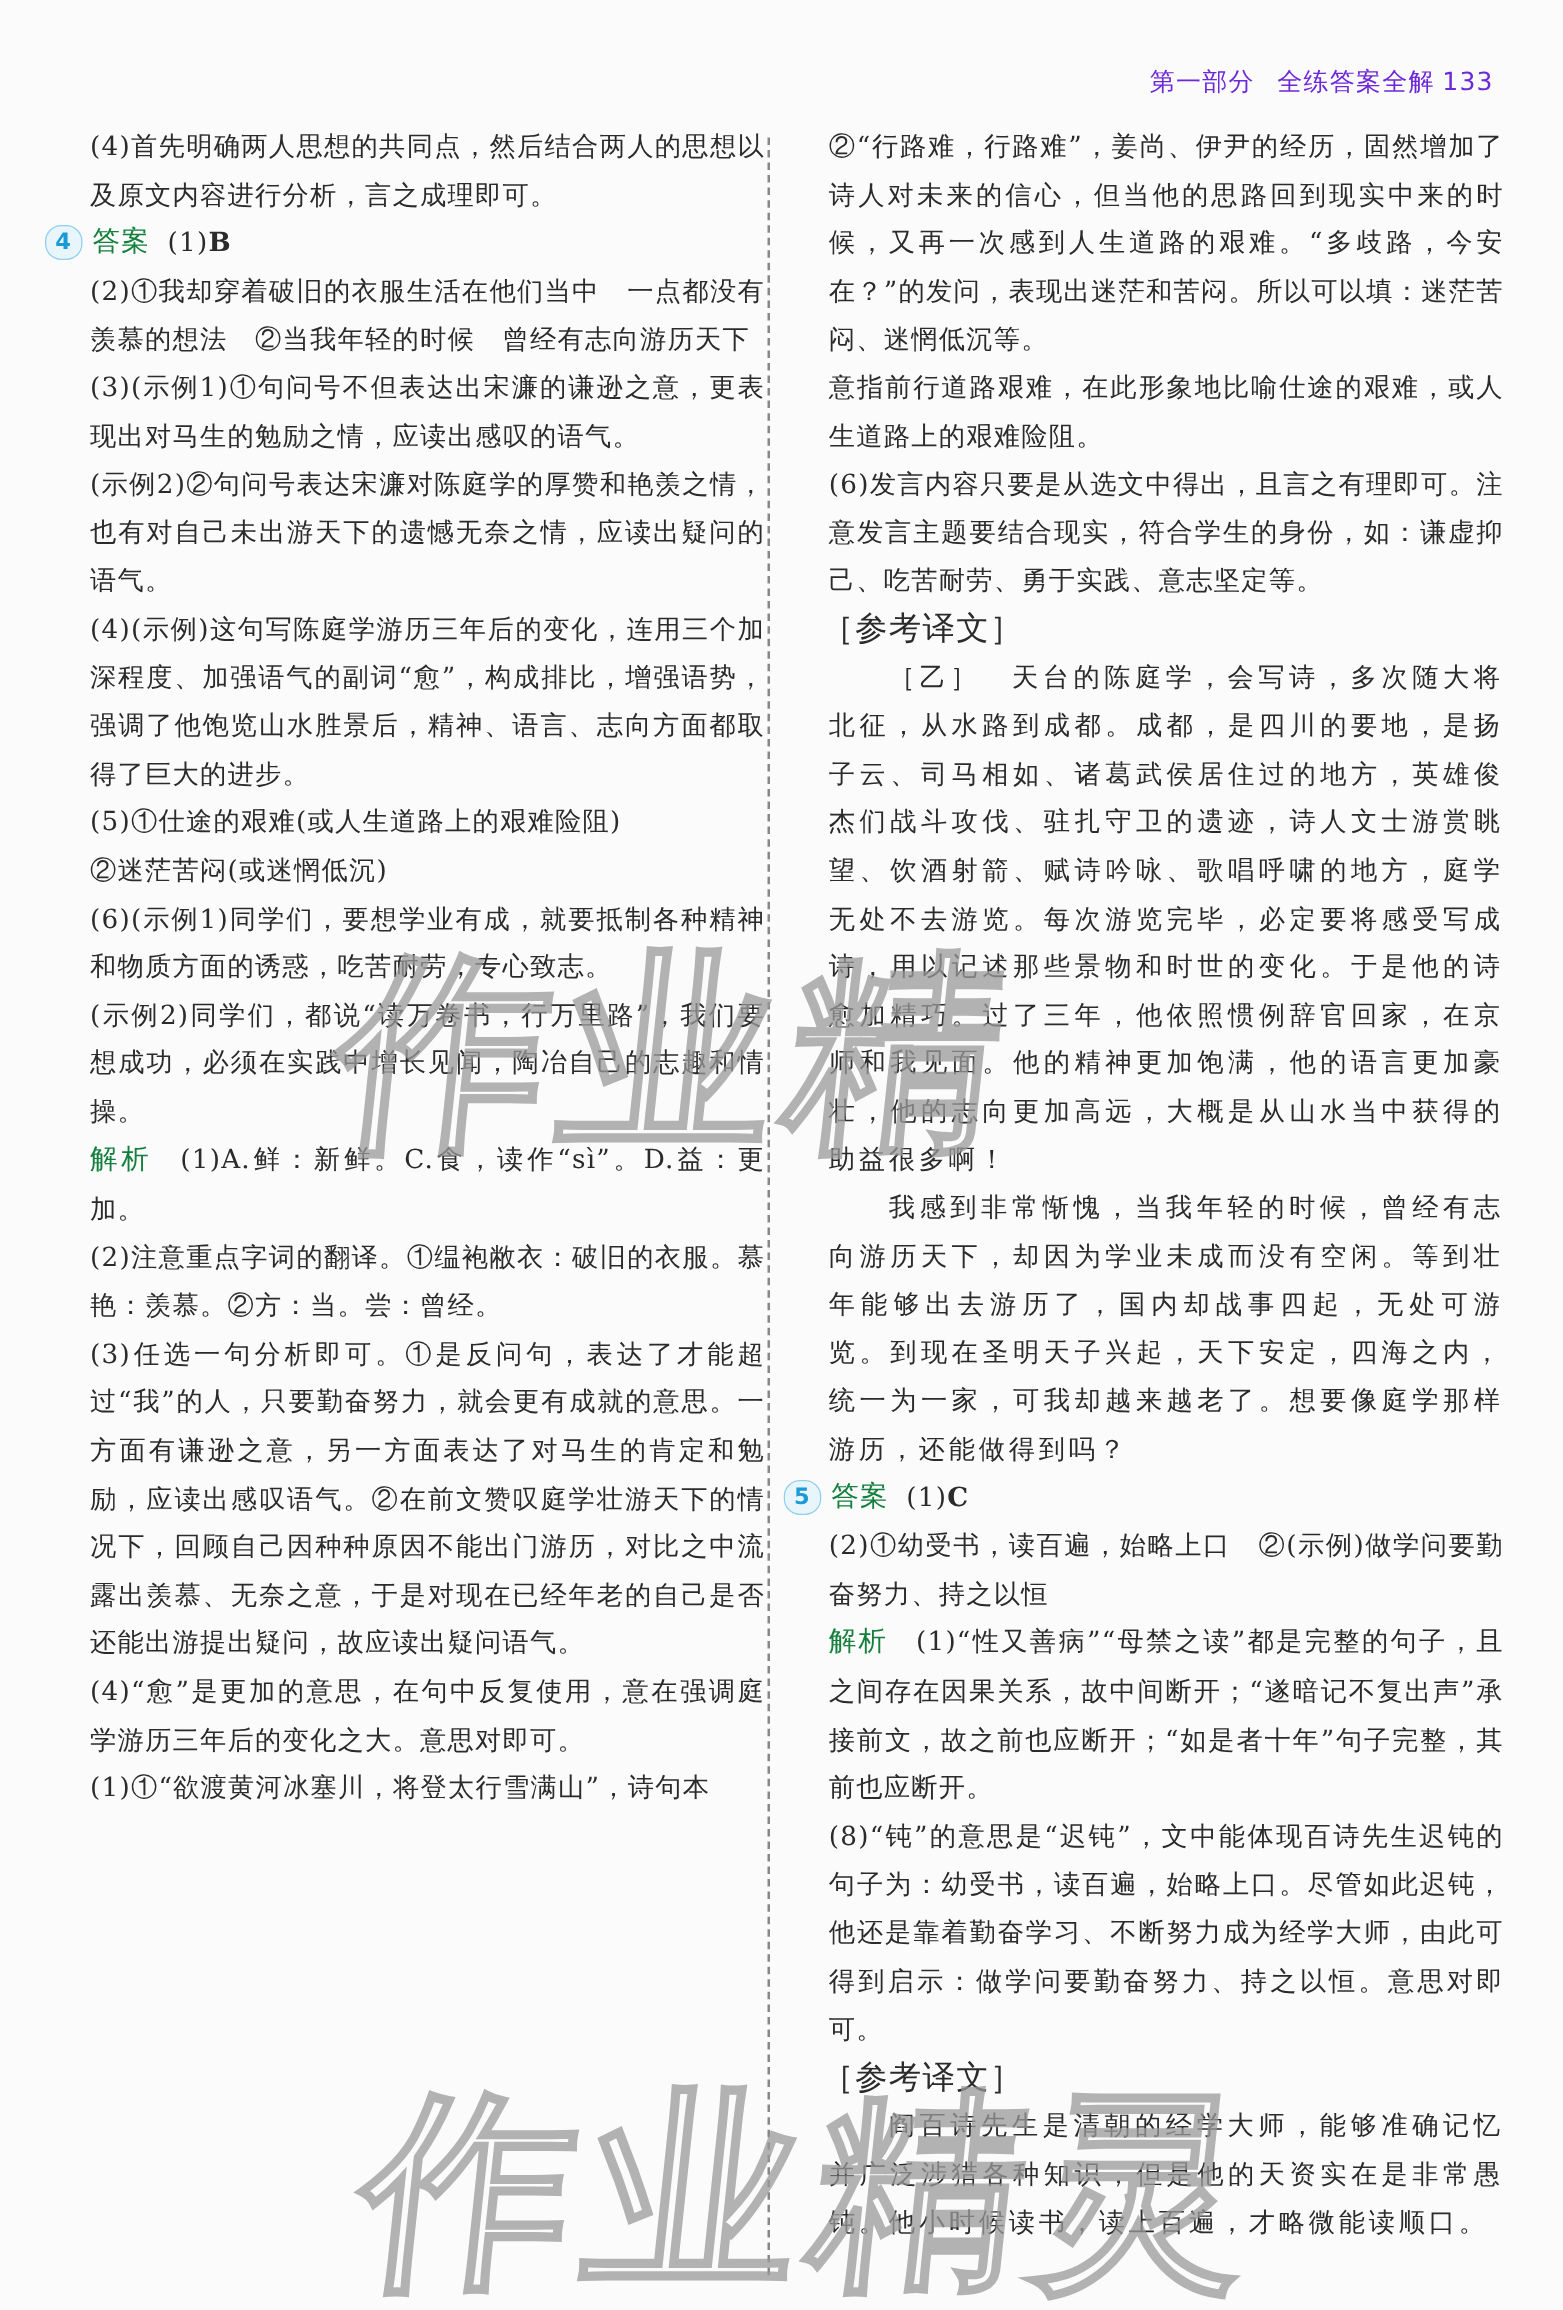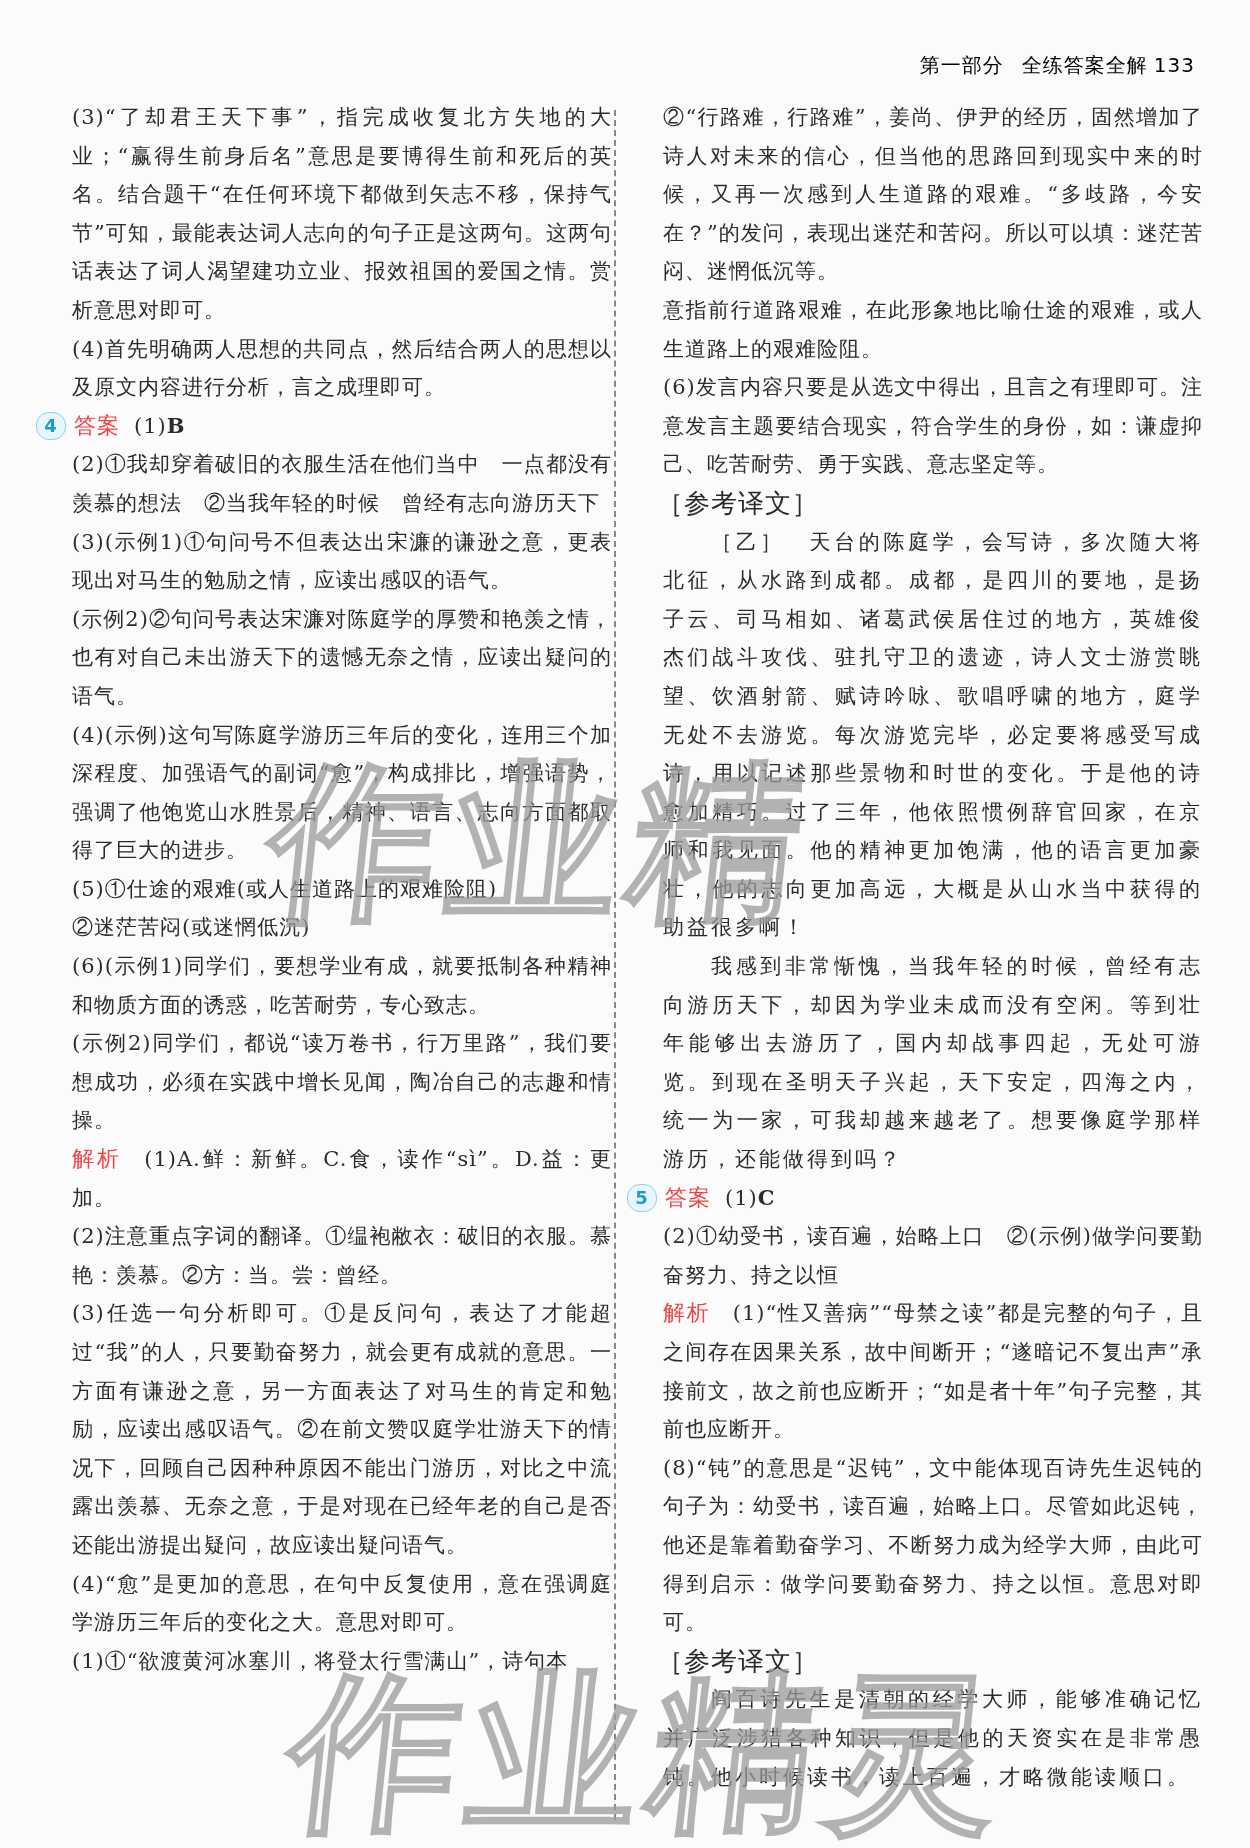--- a/index.html
+++ b/index.html
@@ -2,40 +2,40 @@
 <html><head>
 <meta charset="utf-8">
 <style>
   html, body { margin: 0; padding: 0; }
   body {
     width: 1250px; height: 1848px; background: #fbfbfb; position: relative; overflow: hidden;
     font-family: "DejaVu Serif", "Liberation Serif", serif; color: #2b2b2b;
   }
   .header {
     position: absolute; top: 52px; right: 55px; font-family: "DejaVu Sans", "Liberation Sans", sans-serif;
-    font-size: 20px; color: #000000; letter-spacing: 1px;
+    font-size: 20px; color: #6d28d9; letter-spacing: 1px;
   }
   .header .sep { display: inline-block; width: 18px; }
   .header .page { margin-left: 6px; }
   .col { position: absolute; top: 98px; width: 540px; font-size: 21px; line-height: 38.6px; letter-spacing: 1px; }
   .col.left { left: 72px; }
   .col.right { left: 663px; }
   .divider {
     position: absolute; left: 614px; top: 110px; height: 1710px; width: 0;
     border-left: 2px dashed #888;
   }
   .p { margin: 0; text-align: justify; }
   .ans-row { margin-left: -36px; display: flex; align-items: center; }
   .badge {
     display: inline-flex; align-items: center; justify-content: center;
     width: 28px; height: 26px; border-radius: 13px; border: 1.5px solid #8ed0ec;
     background: #e8f6fc; color: #1c9ad6; font-weight: bold; font-family: "DejaVu Sans", sans-serif;
     font-size: 18px; margin-right: 8px;
   }
-  .kw { font-family: "DejaVu Sans", "Liberation Sans", sans-serif; font-size: 22px; color: #ef4444; }
+  .kw { font-family: "DejaVu Sans", "Liberation Sans", sans-serif; font-size: 22px; color: #15803d; }
   .ans-val { margin-left: 14px; }
   .ans-val b { font-weight: bold; }
   .ref-title { font-family: "DejaVu Sans", "Liberation Sans", sans-serif; font-size: 26px; margin-left: -6px; }
   .trans { font-family: "DejaVu Serif", serif; letter-spacing: 3px; }
   .indent { text-indent: 48px; }
   .watermark {
     position: absolute; font-family: "DejaVu Sans", sans-serif; font-weight: bold;
     font-size: 170px; color: transparent; -webkit-text-stroke: 2px #9a9a9a; letter-spacing: 10px;
     opacity: 0.75; pointer-events: none; transform: skewX(-6deg);
   }
@@ -43,21 +43,20 @@
 </head>
 <body>
 
 <div class="header">
   <span>第一部分</span><span class="sep"></span><span>全练答案全解</span><span class="page">133</span>
 </div>
 
 <div class="divider"></div>
 
 <div class="col left">
-  <p class="p">(3)“了却君王天下事”，指完成收复北方失地的大业；“赢得生前身后名”意思是要博得生前和死后的英名。结合题干“在任何环境下都做到矢志不移，保持气节”可知，最能表达词人志向的句子正是这两句。这两句话表达了词人渴望建功立业、报效祖国的爱国之情。赏析意思对即可。</p>
   <p class="p">(4)首先明确两人思想的共同点，然后结合两人的思想以及原文内容进行分析，言之成理即可。</p>
 
   <div class="ans-row">
     <span class="badge">4</span>
     <span class="kw">答案</span>
     <span class="ans-val"><span>(1)</span><b>B</b></span>
   </div>
   <p class="p">(2)①我却穿着破旧的衣服生活在他们当中　一点都没有羡慕的想法　②当我年轻的时候　曾经有志向游历天下</p>
   <p class="p">(3)(示例1)①句问号不但表达出宋濂的谦逊之意，更表现出对马生的勉励之情，应读出感叹的语气。</p>
   <p class="p">(示例2)②句问号表达宋濂对陈庭学的厚赞和艳羡之情，也有对自己未出游天下的遗憾无奈之情，应读出疑问的语气。</p>

